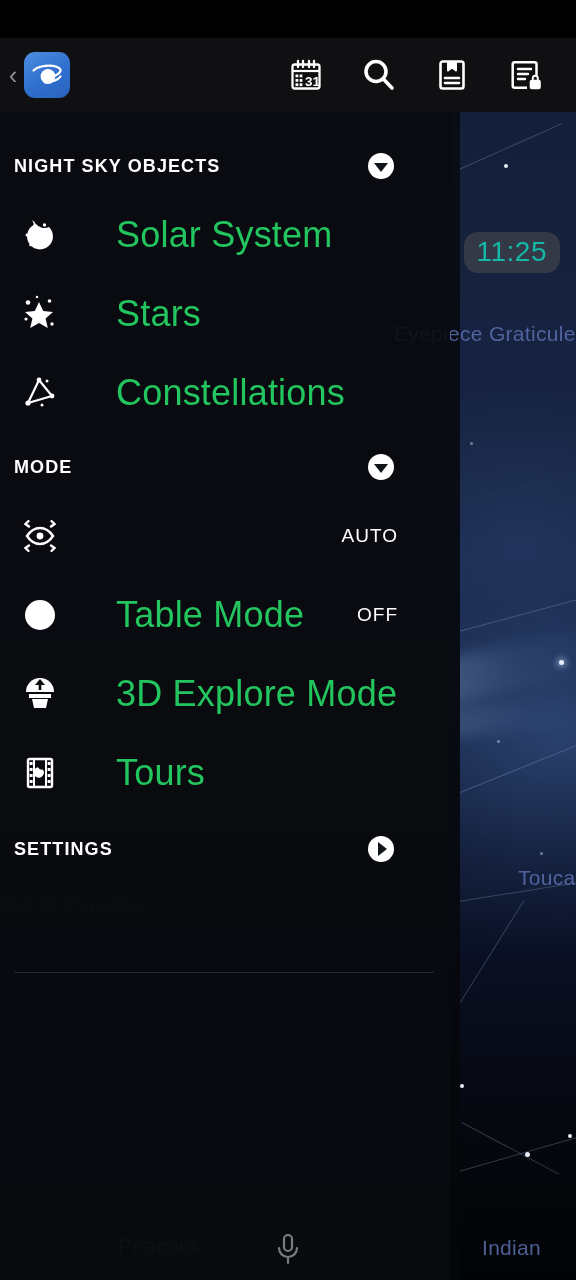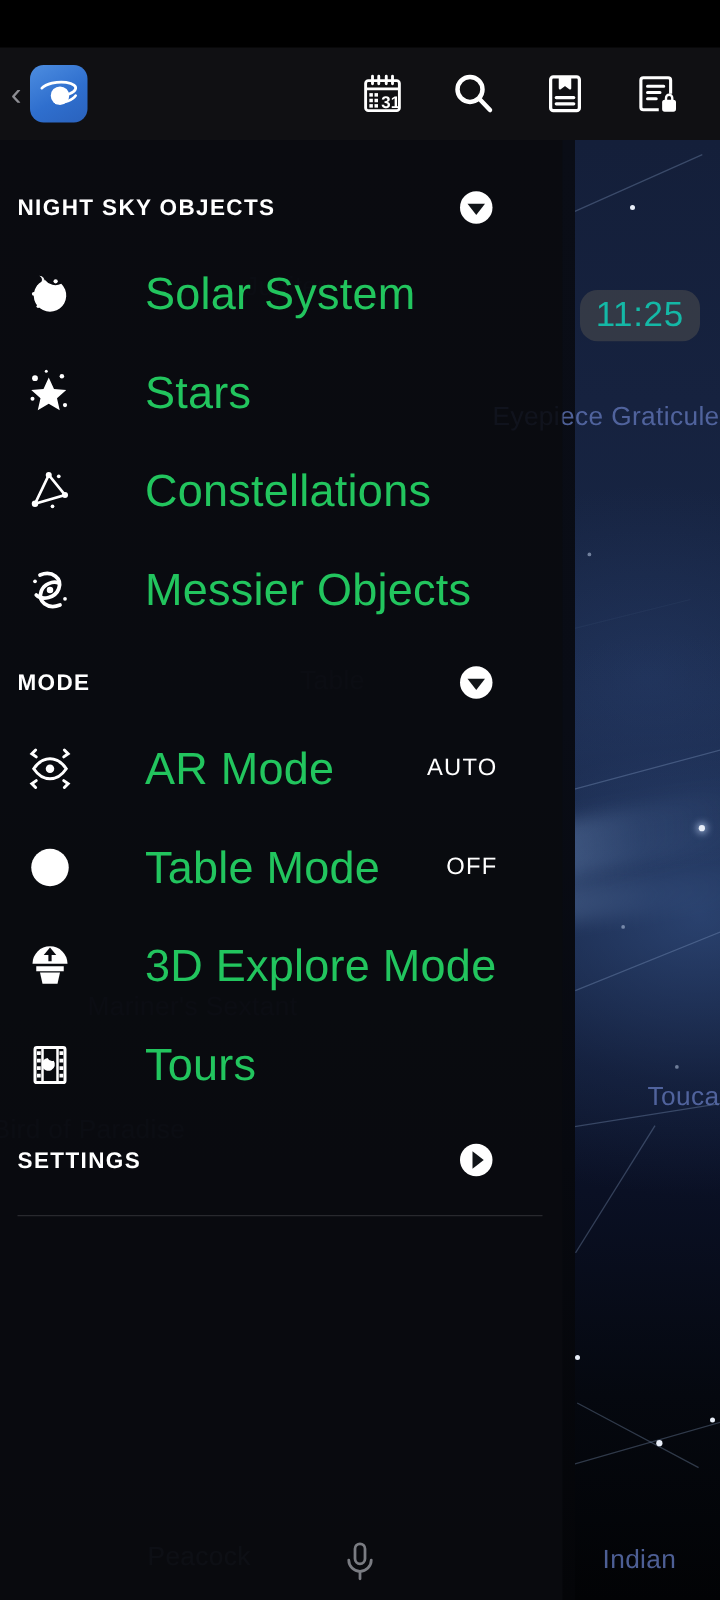--- a/index.html
+++ b/index.html
@@ -205,52 +205,39 @@
           <circle cx="9" cy="31" r="2.6" fill="#fff" stroke="none"></circle>
           <circle cx="20" cy="8" r="2.4" fill="#fff" stroke="none"></circle>
           <circle cx="33" cy="24" r="2.4" fill="#fff" stroke="none"></circle>
           <circle cx="28" cy="9" r="1.5" fill="#fff" stroke="none"></circle>
           <circle cx="23" cy="33" r="1.5" fill="#fff" stroke="none"></circle>
         </svg>
       </span>
       <span class="mi-label">Constellations</span>
     </div>
 
-    <div class="menu-item">
-      <span class="mi-icon">
-        <svg width="42" height="42" viewBox="0 0 42 42" fill="none" stroke="#fff" stroke-width="3" stroke-linecap="round">
-          <path d="M13 9c10-4 18 3 15 11-2.6 7-13 10-18 5"></path>
-          <path d="M29 33c-10 4-18-3-15-11 2-5.5 9-8.6 14-6.6"></path>
-          <circle cx="21" cy="21" r="2.6" fill="#fff" stroke="none"></circle>
-          <circle cx="9" cy="14" r="1.5" fill="#fff" stroke="none"></circle>
-          <circle cx="33" cy="28" r="1.5" fill="#fff" stroke="none"></circle>
-        </svg>
-      </span>
-      <span class="mi-label">Messier Objects</span>
-    </div>
 
     <div class="section-head" style="margin-top:6px;">
       <span class="title">MODE</span>
       <span class="toggle">
           <i class="tri-down"></i>
         </span>
     </div>
 
     <div class="menu-item">
       <span class="mi-icon">
         <svg width="42" height="42" viewBox="0 0 42 42" fill="none" stroke="#fff" stroke-width="2.4" stroke-linecap="round">
           <path d="M8 21c3.6-5.4 8-8 13-8s9.4 2.6 13 8c-3.6 5.4-8 8-13 8s-9.4-2.6-13-8z"></path>
           <circle cx="21" cy="21" r="3.4" fill="#fff" stroke="none"></circle>
           <path d="M10 11.5 L6.5 9 L9.5 6"></path>
           <path d="M32 11.5 L35.5 9 L32.5 6"></path>
           <path d="M10 30.5 L6.5 33 L9.5 36"></path>
           <path d="M32 30.5 L35.5 33 L32.5 36"></path>
         </svg>
       </span>
-      <span class="mi-label">AR Mode</span>
       <span class="mi-value">AUTO</span>
     </div>
 
     <div class="menu-item">
       <span class="mi-icon">
         <svg width="42" height="42" viewBox="0 0 42 42" fill="#fff">
           <path d="M21 5a16 16 0 1 0 0 32 16 16 0 0 1 0-32z" opacity="0"></path>
           <circle cx="21" cy="21" r="15"></circle>
           <path d="M30 7.5A15 15 0 0 0 30 34.5 15 15 0 0 1 30 7.5z" fill="#0a0b10"></path>
         </svg>

